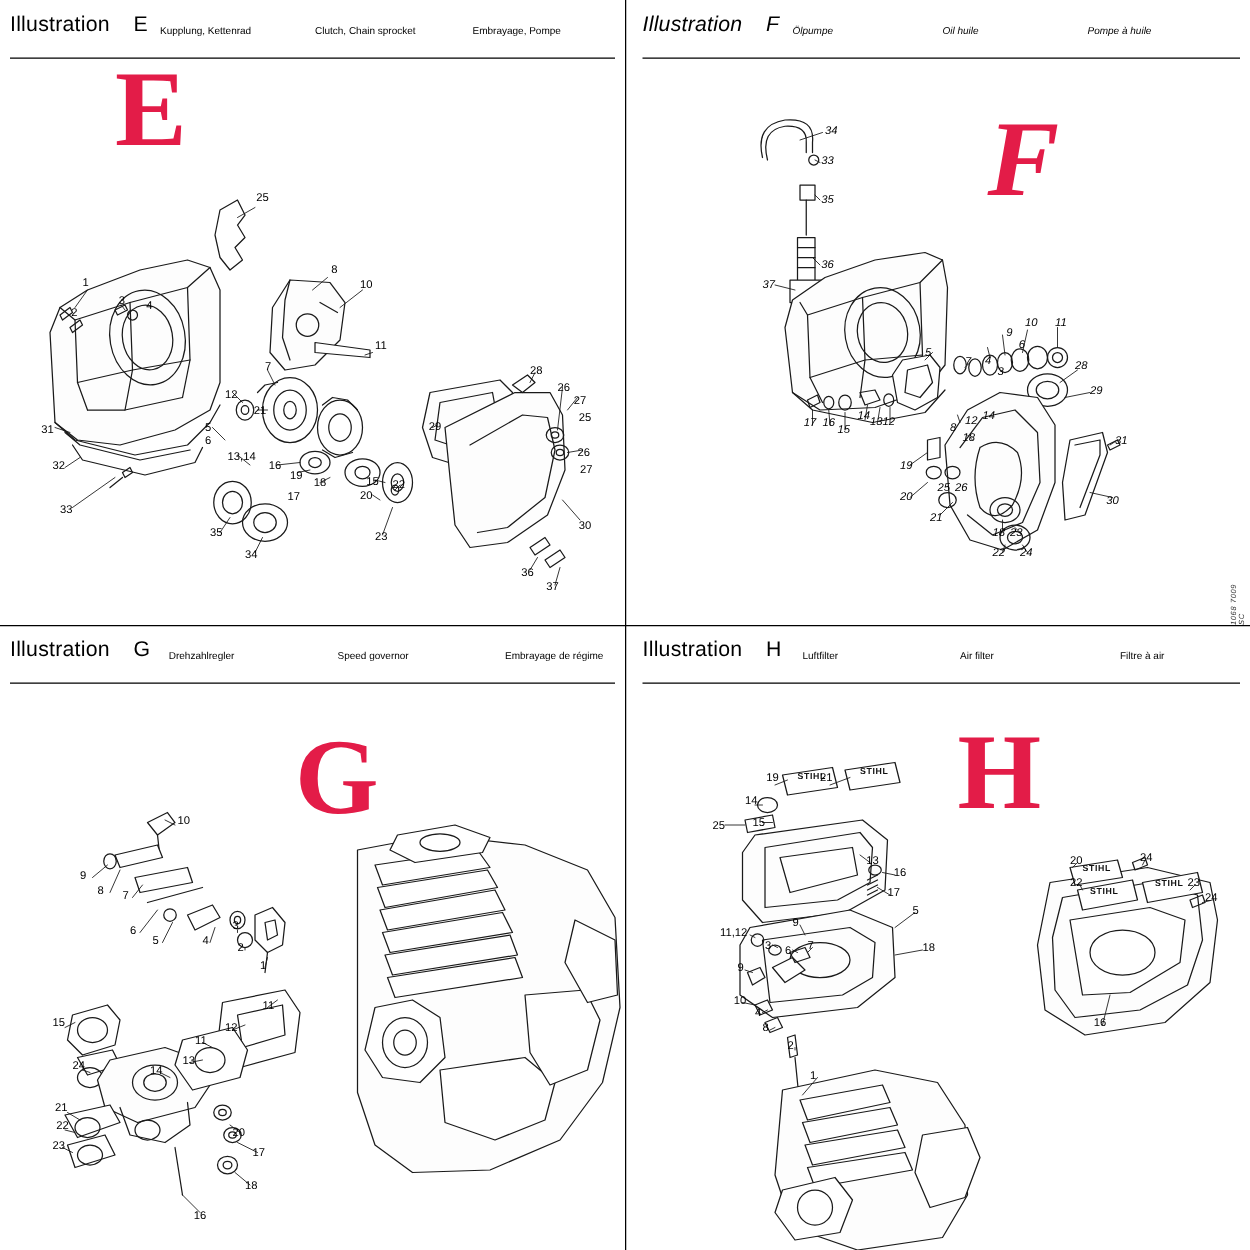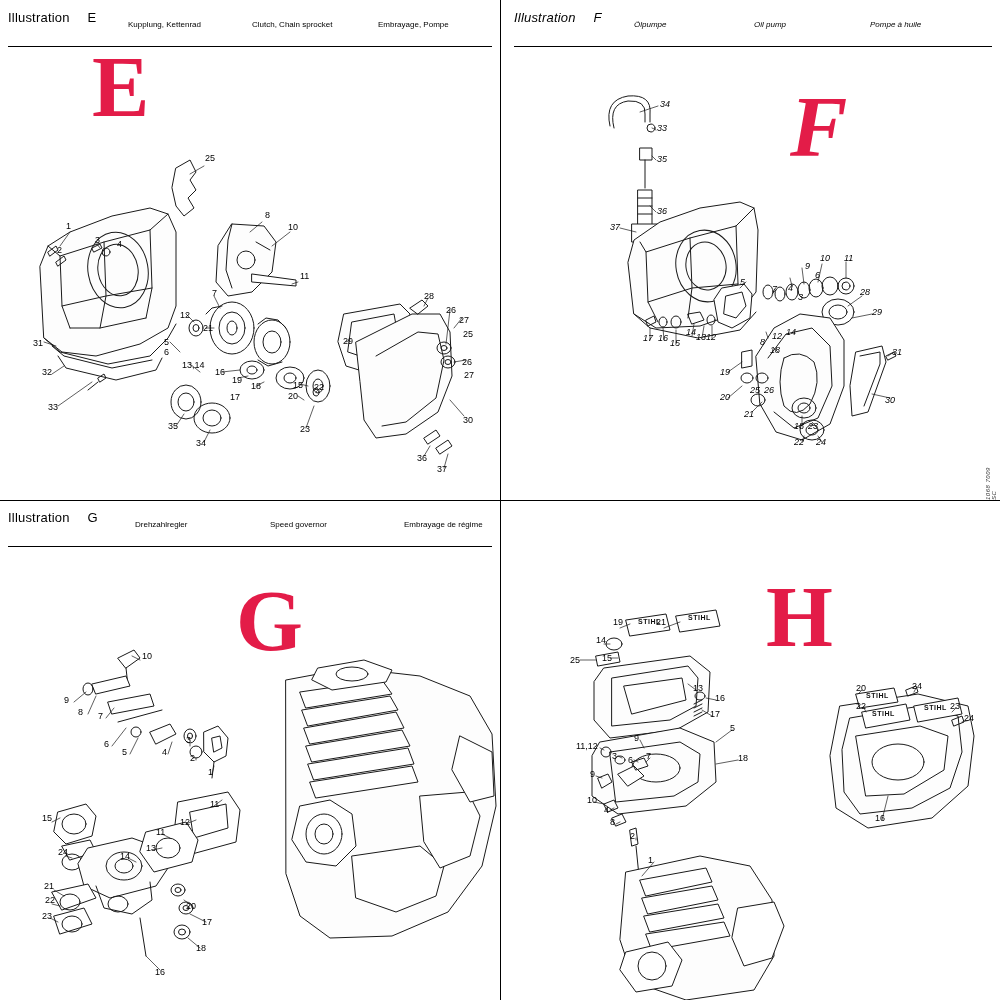--- a/index.html
+++ b/index.html
@@ -13,21 +13,21 @@
   .sheet{position:relative;width:1000px;height:1000px;}
   .quad{position:absolute;width:500px;height:500px;box-sizing:border-box;}
   .q-E{left:0;top:0;}
   .q-F{left:500px;top:0;font-style:italic;}
   .q-G{left:0;top:500px;}
   .q-H{left:500px;top:500px;}
   .vdivider{position:absolute;left:500px;top:0;width:1px;height:1000px;background:#000;}
   .hdivider{position:absolute;left:0;top:500px;width:1000px;height:1px;background:#000;}
 
   .hdr{position:absolute;left:0;top:0;width:500px;height:56px;}
-  .hdr .ill{position:absolute;left:8px;top:10px;font-size:13px;letter-spacing:.2px;}
+  .hdr .ill{position:absolute;left:8px;top:10px;font-size:17px;letter-spacing:.2px;}
   .hdr .ill .letter{margin-left:14px;}
   .hdr .t1{position:absolute;top:20px;font-size:8px;}
   .hdr .rule{position:absolute;left:8px;top:46px;width:484px;height:1px;background:#000;}
   .q-F .hdr .rule,.q-H .hdr .rule{left:14px;width:478px;}
 
   .bigletter{
     position:absolute;
     font-family:"Liberation Serif", serif;
     font-weight:700;
     font-size:86px;
@@ -231,21 +231,21 @@
     </div>
   </div>
 
   <div class="quad q-F">
     <div class="hdr">
       <div class="ill" style="left:14px">
         <span>Illustration</span>
         <span class="letter">F</span>
       </div>
       <div class="t1" style="left:134px">Ölpumpe</div>
-      <div class="t1" style="left:254px">Oil pump</div>
+      <div class="t1" style="left:254px">Oil huile</div>
       <div class="t1" style="left:370px">Pompe à huile</div>
       <div class="rule"></div>
     </div>
 
     <div class="bigletter" style="left:290px;top:84px;">F</div>
 
     <div class="art">
       <svg width="500" height="444" viewBox="0 0 500 444">
         <g fill="none" stroke="#1a1a1a" stroke-width="1" stroke-linejoin="round" stroke-linecap="round">
 
@@ -514,20 +514,30 @@
       <div class="num" style="left:44px;top:326px">21</div>
       <div class="num" style="left:42px;top:356px">23</div>
       <div class="num" style="left:186px;top:346px">20</div>
       <div class="num" style="left:202px;top:362px">17</div>
       <div class="num" style="left:196px;top:388px">18</div>
       <div class="num" style="left:155px;top:412px">16</div>
     </div>
   </div>
 
   <div class="quad q-H">
+    <div class="hdr">
+      <div class="ill" style="left:14px">
+        <span>Illustration</span>
+        <span class="letter">H</span>
+      </div>
+      <div class="t1" style="left:142px">Luftfilter</div>
+      <div class="t1" style="left:268px">Air filter</div>
+      <div class="t1" style="left:396px">Filtre à air</div>
+      <div class="rule"></div>
+    </div>
 
     <div class="bigletter" style="left:266px;top:74px;">H</div>
 
     <div class="art">
       <svg width="500" height="444" viewBox="0 0 500 444">
         <g fill="none" stroke="#1a1a1a" stroke-width="1" stroke-linejoin="round" stroke-linecap="round">
 
           <path d="M126 64 L166 58 L170 74 L130 80 Z" fill="#fff"></path>
           <path d="M176 60 L216 54 L220 70 L180 76 Z" fill="#fff"></path>
 

